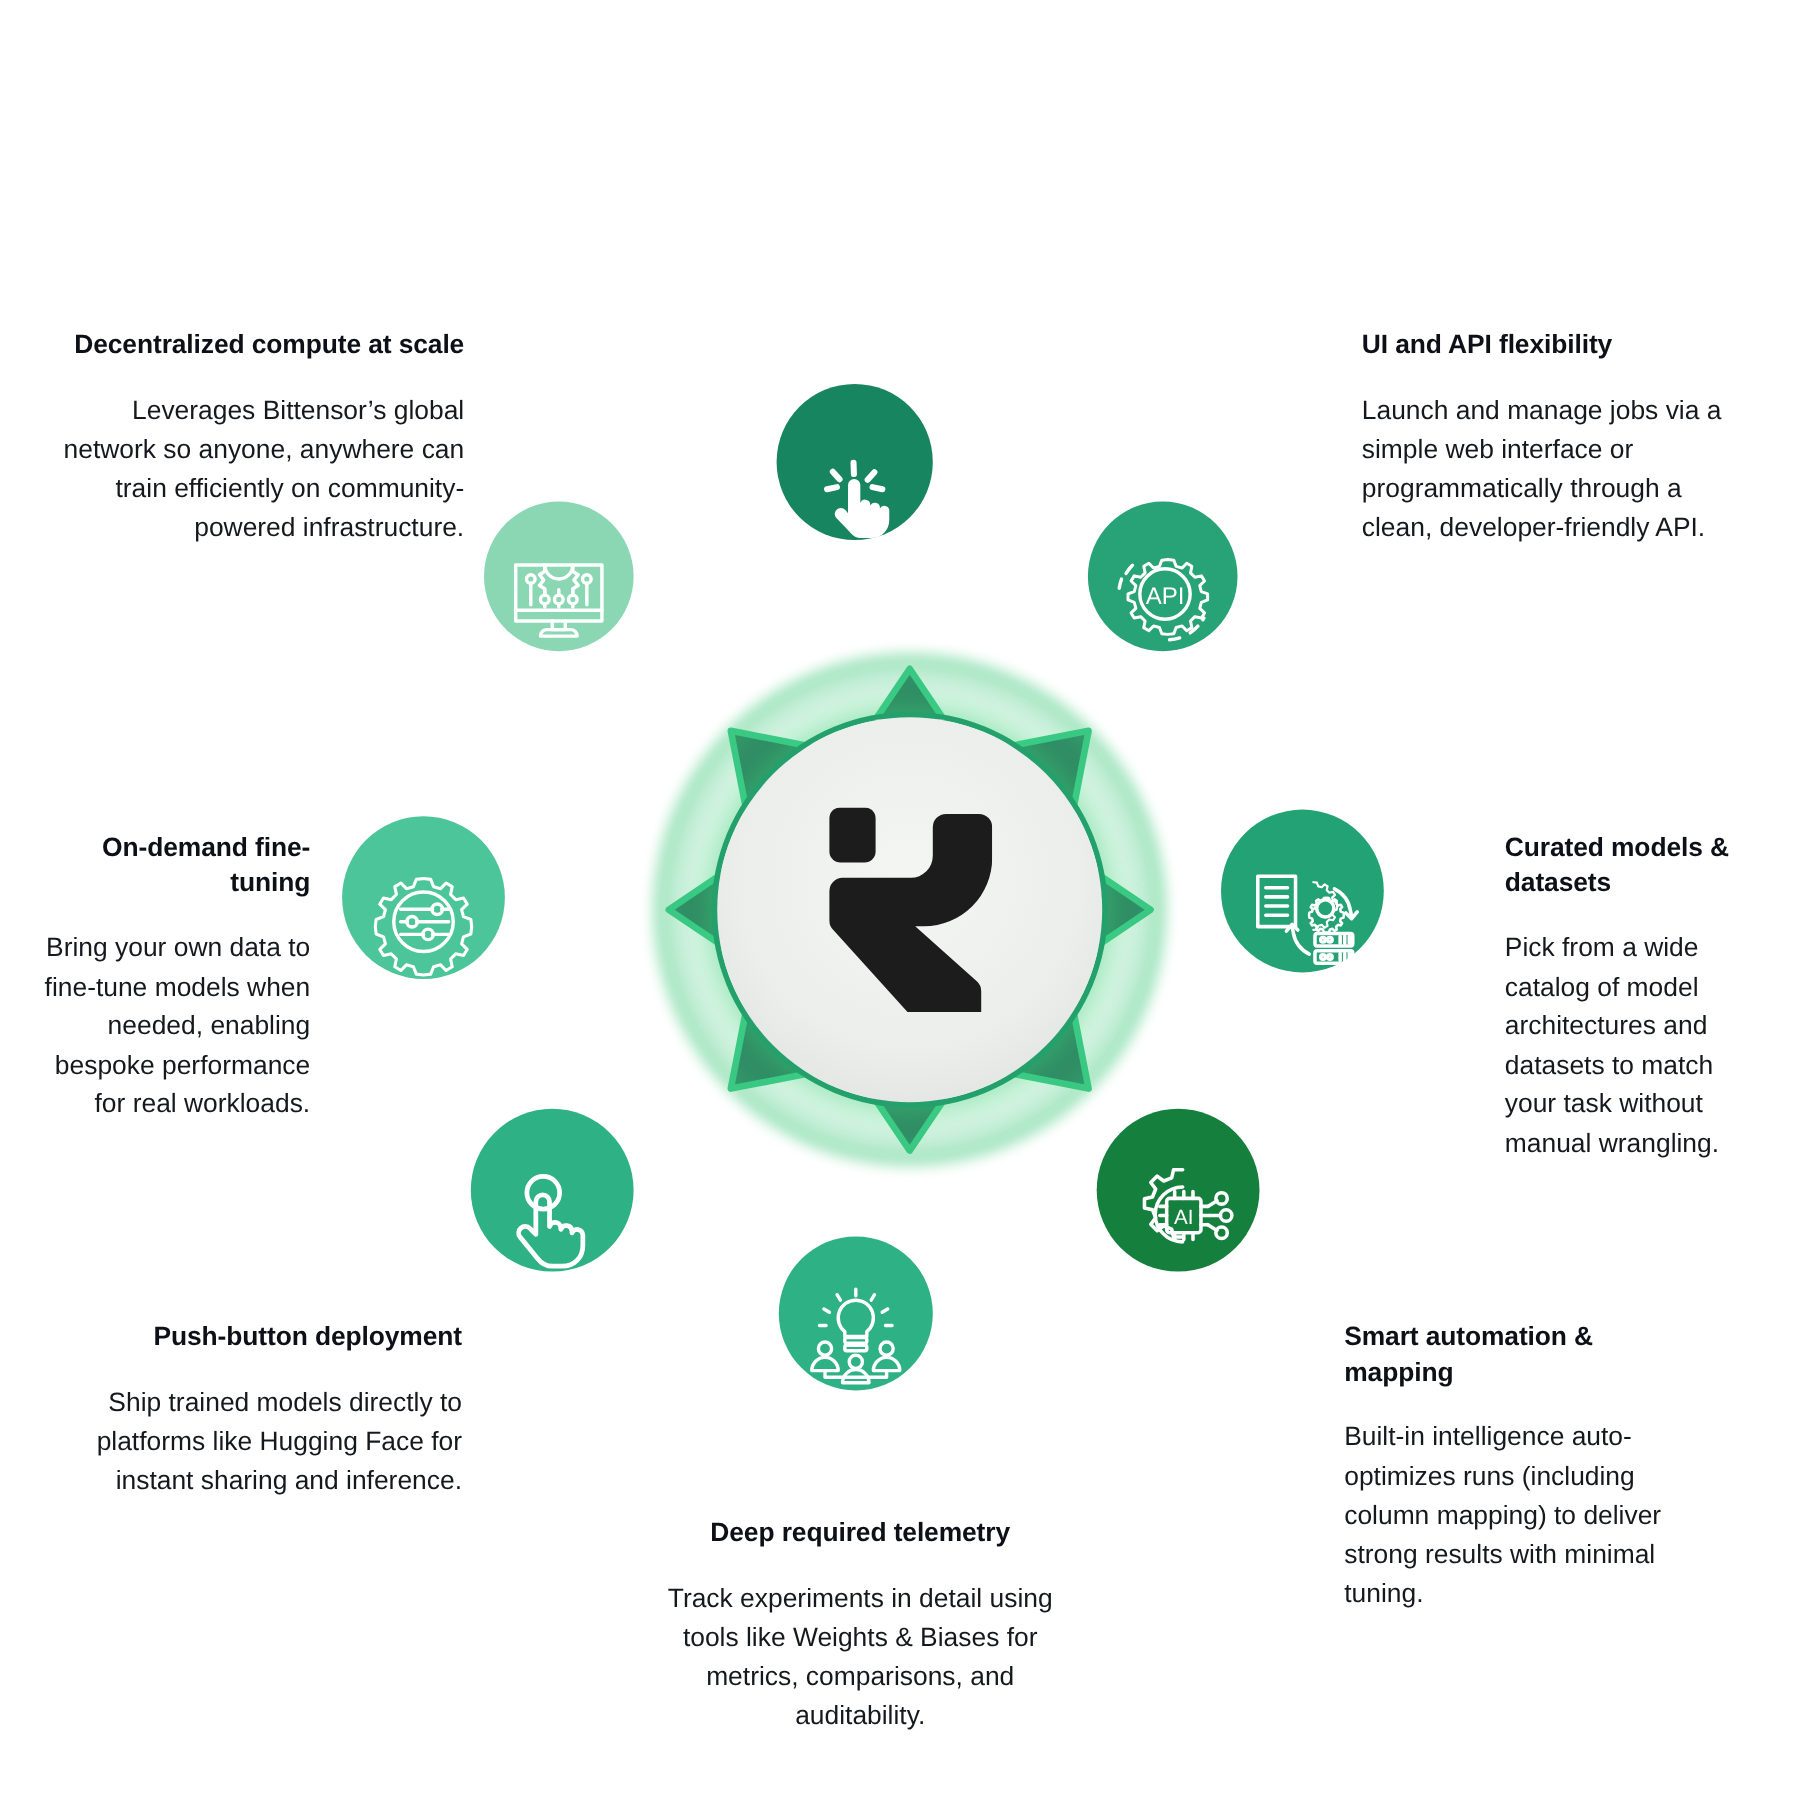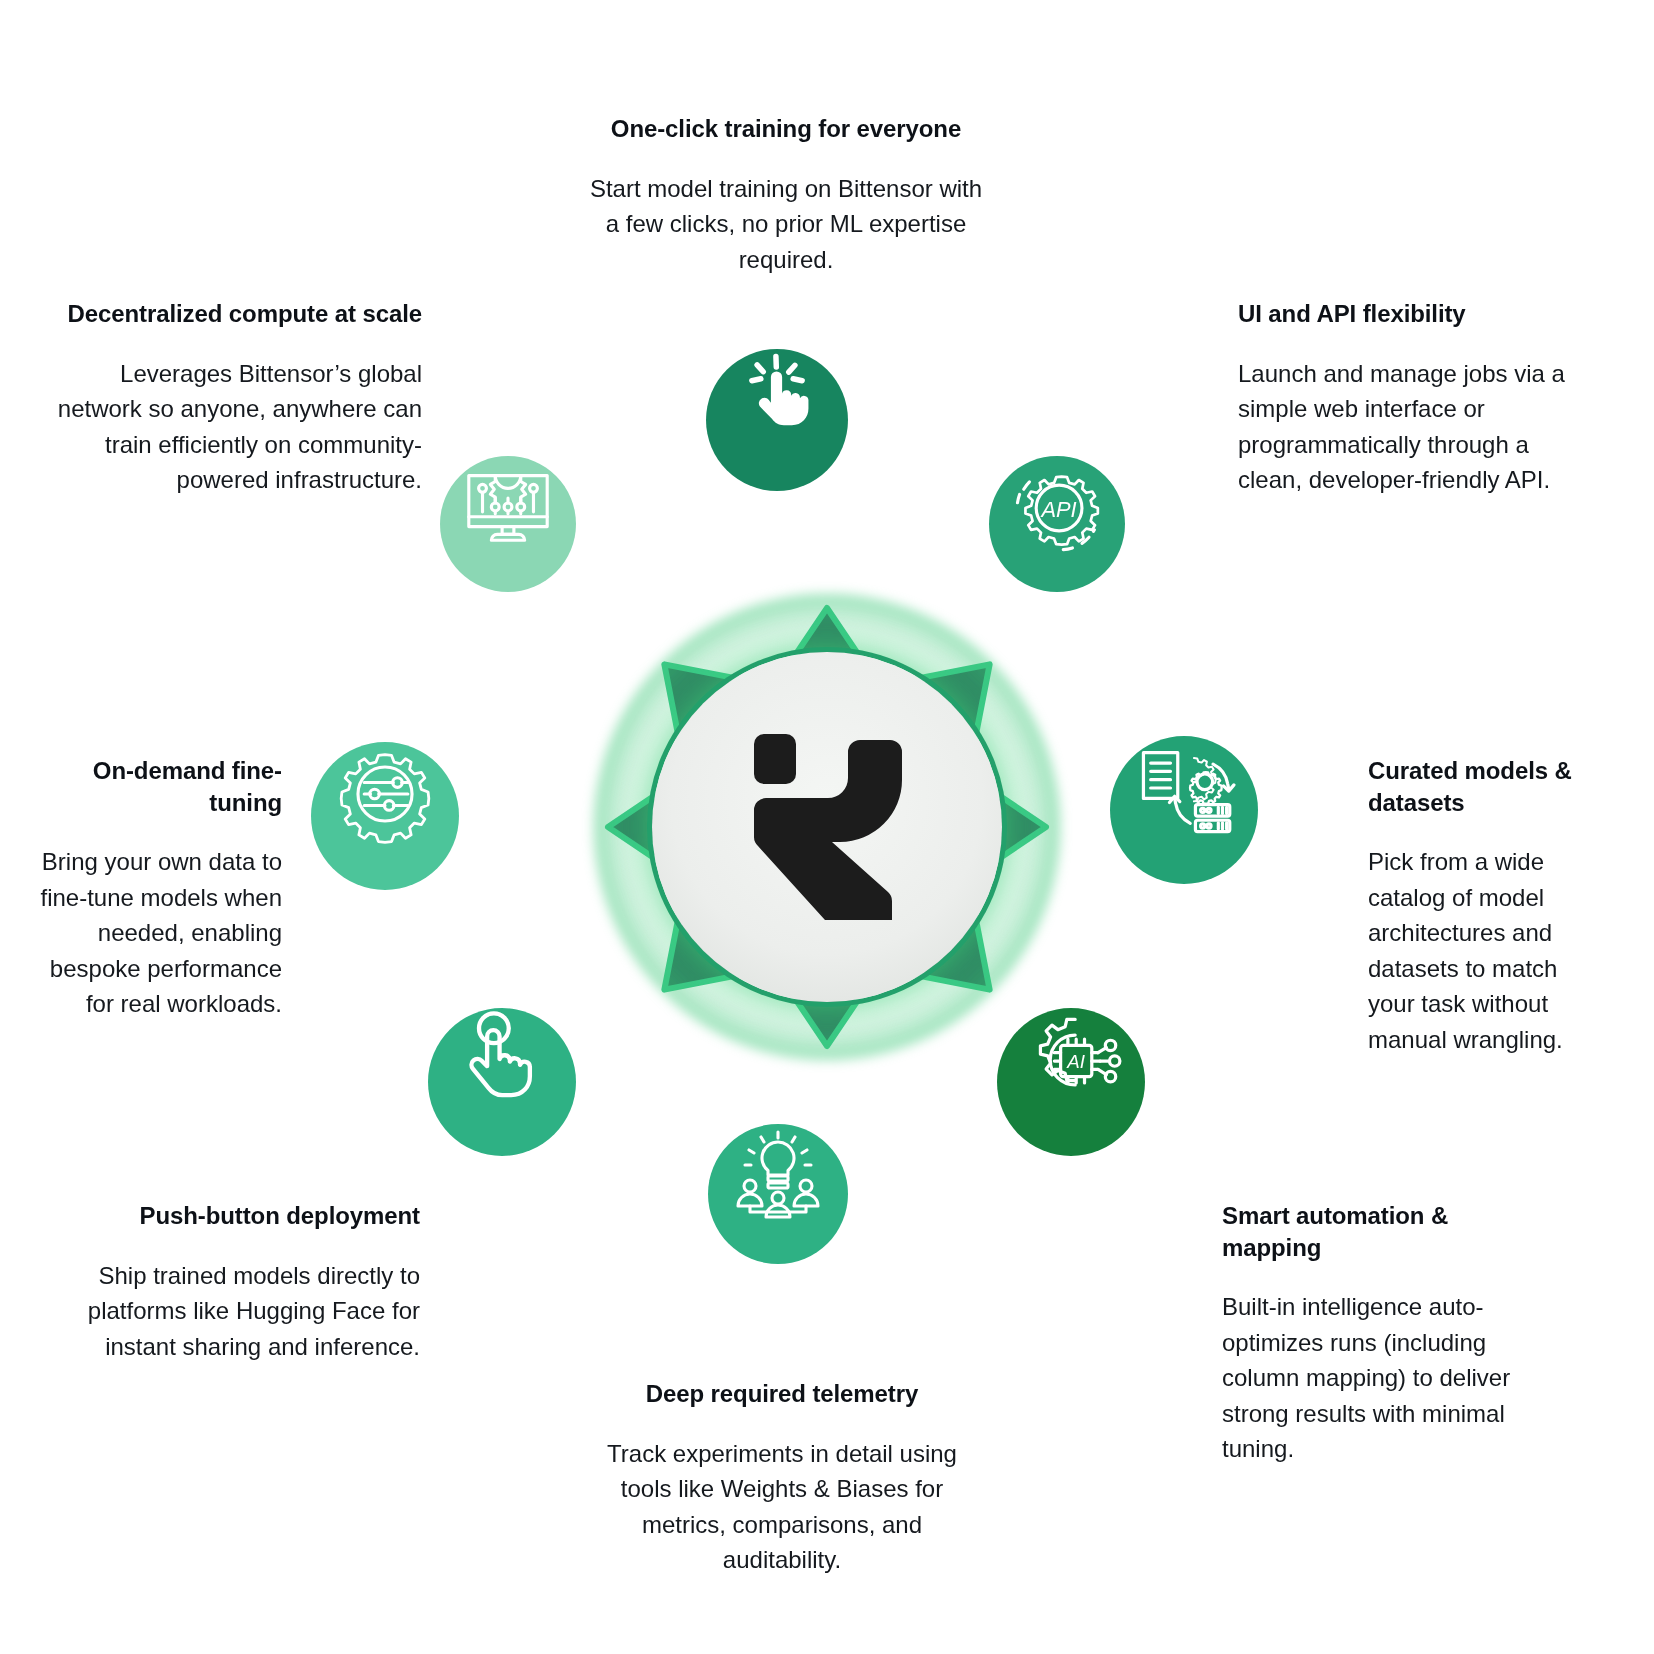--- a/index.html
+++ b/index.html
@@ -29,23 +29,22 @@
   }
   .ta-c { text-align: center; }
   .ta-r { text-align: right; }
   .ta-l { text-align: left; }
 
   
   .ic {
     position: absolute;
     border-radius: 50%;
     display: flex;
-    align-items: flex-start;
+    align-items: flex-end;
     justify-content: center;
-    font-style: italic;
   }
   .ic svg { display: block; }
 
   
   #hub {
     position: absolute;
     left: 594px; top: 594px;
     width: 466px; height: 466px;
     border-radius: 50%;
   }
@@ -265,24 +264,20 @@
         <path d="M76 43 l8 -5"></path>
         <circle cx="92" cy="51" r="5"></circle>
         <path d="M78 51 h9"></path>
         <circle cx="88" cy="66" r="5"></circle>
         <path d="M76 59 l8 5"></path>
       </g>
       <text x="55" y="58" font-family="'Liberation Sans',sans-serif" font-size="18" fill="#ffffff" text-anchor="middle">AI</text>
     </svg>
   </div>
 
-  <div class="block ta-c" style="left:586px; top:113px; width:400px;">
-    <h3>One-click training for everyone</h3>
-    <p>Start model training on Bittensor with a few clicks, no prior ML expertise required.</p>
-  </div>
 
   <div class="block ta-l" style="left:1238px; top:298px; width:340px;">
     <h3>UI and API flexibility</h3>
     <p>Launch and manage jobs via a simple web interface or programmatically through a clean, developer-friendly API.</p>
   </div>
 
   <div class="block ta-r" style="left:48px; top:298px; width:374px;">
     <h3>Decentralized compute at scale</h3>
     <p>Leverages Bittensor’s global network so anyone, anywhere can train efficiently on community-powered infrastructure.</p>
   </div>

